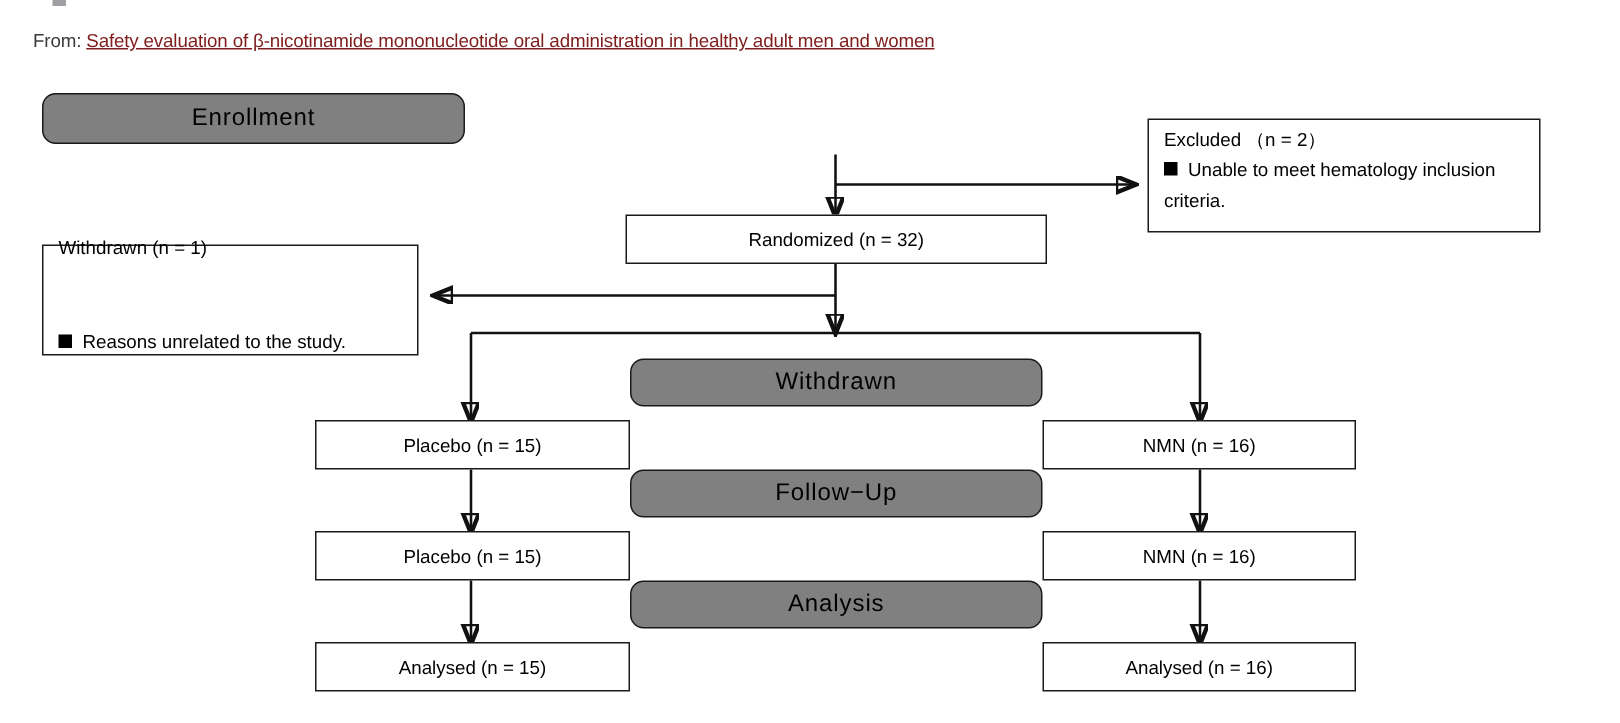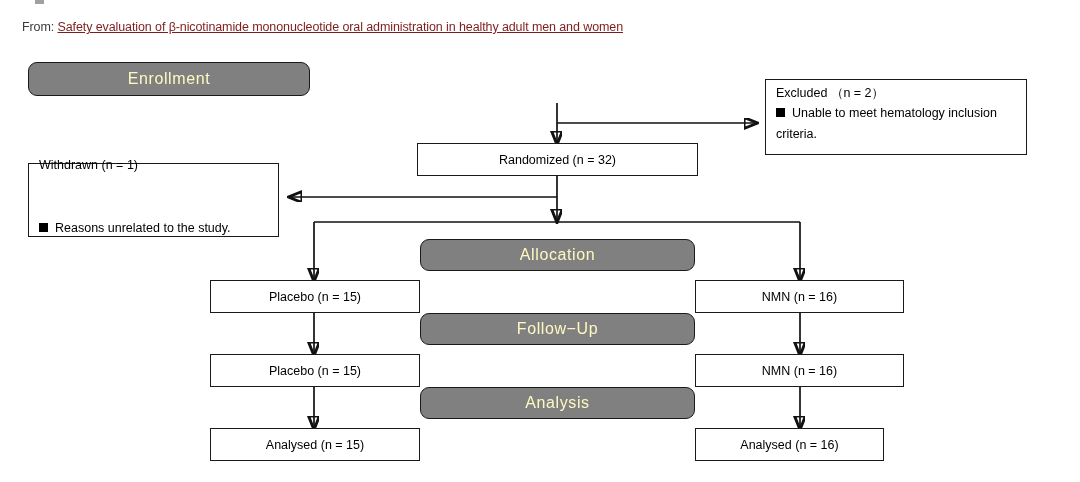--- a/index.html
+++ b/index.html
@@ -55,21 +55,21 @@
     width: 1080px;
     height: 482px;
   }
 
   
   .banner {
     position: absolute;
     background: #808080;
     border: 1.6px solid #1a1a1a;
     border-radius: 9px;
-    color: #fef9c3;
+    color: #000000;
     display: flex;
     align-items: center;
     justify-content: center;
     font-size: 16px;
     letter-spacing: 0.6px;
     box-sizing: border-box;
   }
 
   
   .node {
@@ -162,21 +162,21 @@
 
       <line x1="314" y1="386" x2="314" y2="429" marker-end="url(#arrow)"></line>
       <line x1="800" y1="386" x2="800" y2="429" marker-end="url(#arrow)"></line>
     </svg>
 
     <div class="banner" style="left:28px; top:62px; width:282px; height:34px;">
       <span>Enrollment</span>
     </div>
 
     <div class="banner" style="left:420px; top:239px; width:275px; height:32px;">
-      <span>Allocation</span>
+      <span>Withdrawn</span>
     </div>
 
     <div class="banner" style="left:420px; top:313px; width:275px; height:32px;">
       <span>Follow−Up</span>
     </div>
 
     <div class="banner" style="left:420px; top:387px; width:275px; height:32px;">
       <span>Analysis</span>
     </div>
 
@@ -198,21 +198,21 @@
     </div>
 
     <div class="node" style="left:695px; top:354px; width:209px; height:33px;">
       <span>NMN (n = 16)</span>
     </div>
 
     <div class="node" style="left:210px; top:428px; width:210px; height:33px;">
       <span>Analysed (n = 15)</span>
     </div>
 
-    <div class="node" style="left:695px; top:428px; width:189px; height:33px;">
+    <div class="node" style="left:695px; top:428px; width:209px; height:33px;">
       <span>Analysed (n = 16)</span>
     </div>
 
     <div class="note" style="left:765px; top:79px; width:262px; height:76px;">
       <div class="note-title">Excluded （n = 2）</div>
       <div class="note-body">
         <span class="bullet-sq"></span><span>Unable to meet hematology inclusion criteria.</span>
       </div>
     </div>
 

